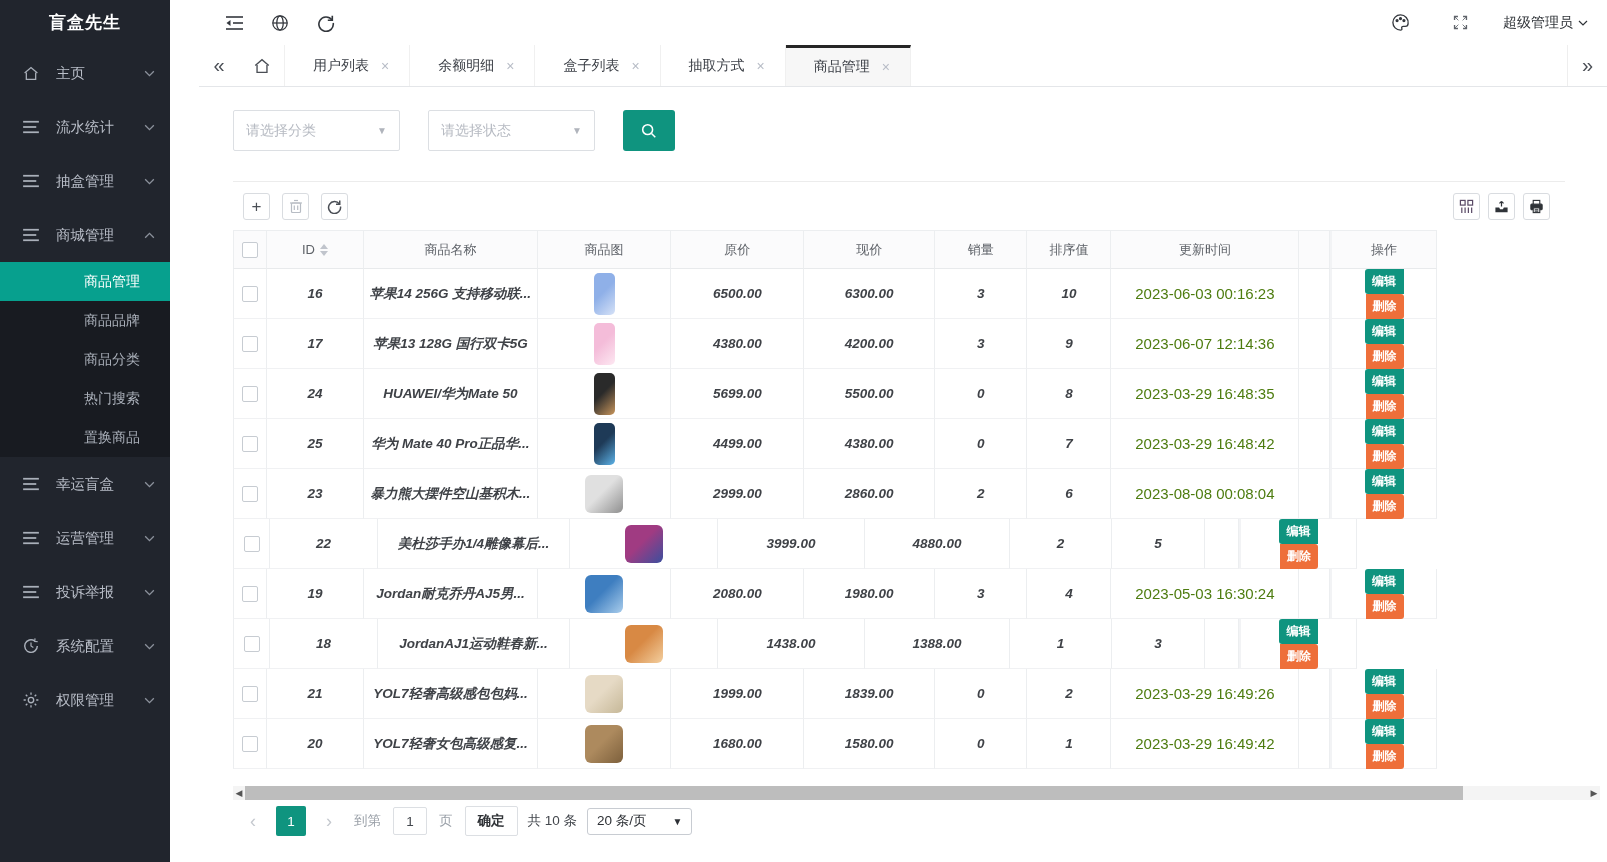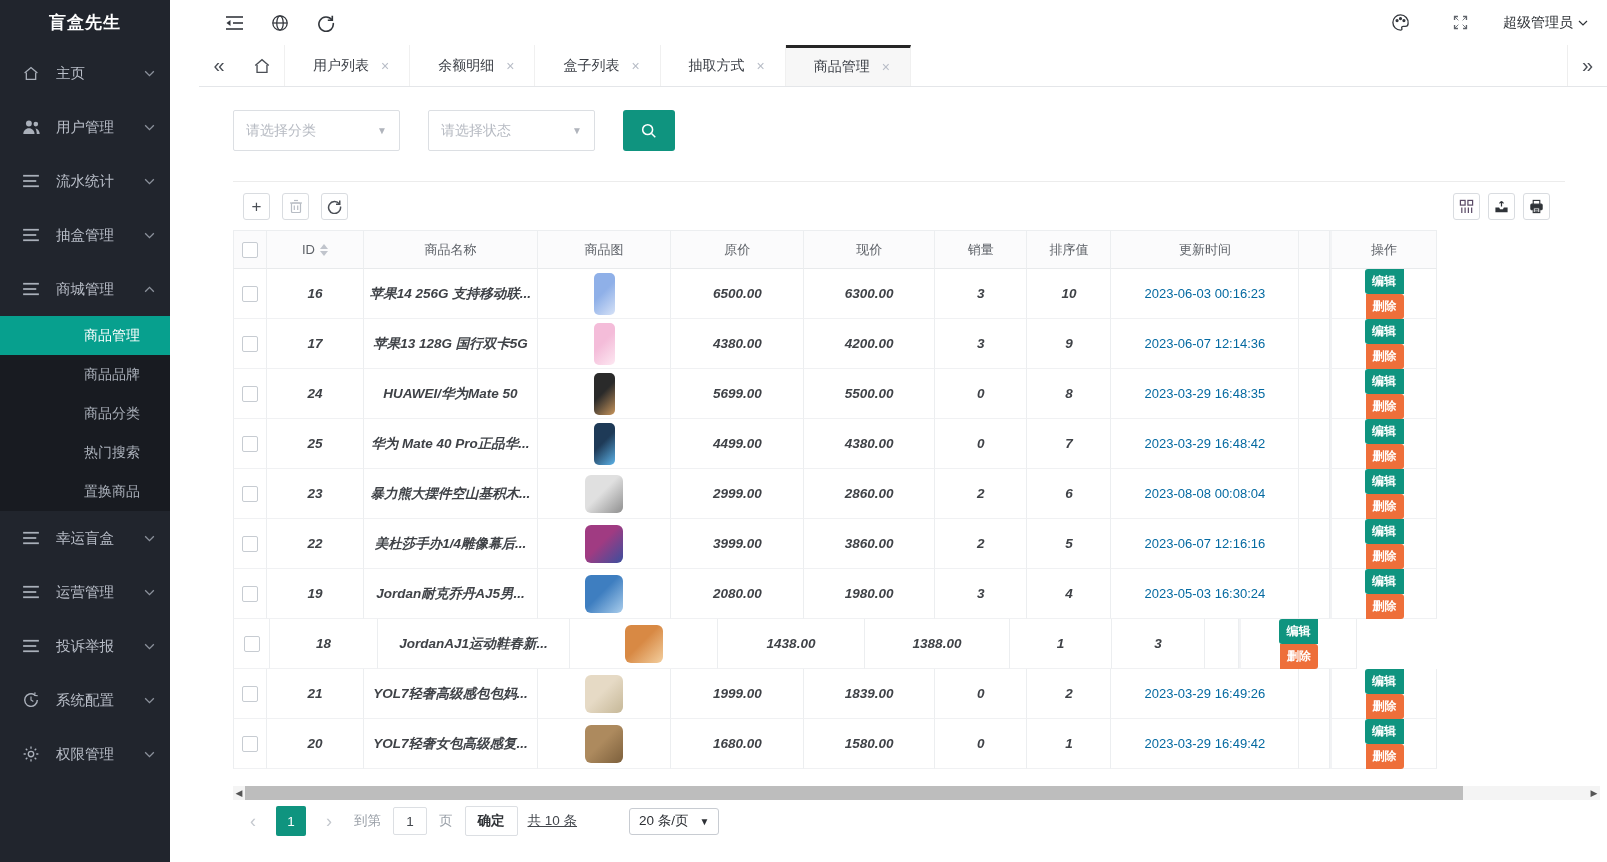--- a/index.html
+++ b/index.html
@@ -66,21 +66,21 @@
     font-size:13.5px; color:#43474d; }
   .cell:first-child { border-left:1px solid #eceef0; }
   .thead .cell { height:38px; background:#fbfbfc; color:#5e6268; font-size:13px;
     border-bottom:1px solid #e8eaec; font-weight:normal; }
   .tbody .cell { height:50px; background:#fff; border-bottom:1px solid #f0f1f3; }
   .c-check{width:37px;} .c-id{width:108px;} .c-name{width:192px;} .c-img{width:148px;}
   .c-orig{width:147px;} .c-price{width:145px;} .c-sales{width:102px;} .c-sort{width:93px;}
   .c-time{width:208px;} .c-gap{width:34px;} .c-op{width:118px; border-left:2px solid #f2f3f5;}
   .em { font-weight:bold; font-style:italic; color:#3f4247; }
   .name-txt { max-width:180px; white-space:nowrap; overflow:hidden; }
-  .time-txt { color:#0369a1; font-size:13px;text-align:center; }
+  .time-txt { color:#4d7c0f; font-size:15px;text-align:center; }
   .checkbox { width:16px; height:16px; border:1px solid #c7ccd2; border-radius:2px; background:#fff; cursor:pointer; }
   .sort-carets { display:flex; flex-direction:column; margin-left:5px; gap:2px; }
   .sort-carets i { width:0; height:0; border-left:4px solid transparent; border-right:4px solid transparent; }
   .sort-carets .up { border-bottom:5px solid #c0c4cc; }
   .sort-carets .down { border-top:5px solid #c0c4cc; }
   .op-group { display:flex;flex-direction:column; }
   .op-btn { border:none; color:#fff; font-size:12px; font-weight:bold; padding:4px 7px; cursor:pointer; }
   .op-edit { background:var(--accent); border-radius:3px 0 0 3px; }
   .op-del { background:var(--danger); border-radius:0 3px 3px 0; margin-left:1px; }
 
@@ -99,57 +99,41 @@
     gap:10px; font-size:13.5px; color:#5e6268; }
   .pg-arrow { width:26px; height:30px; display:flex; align-items:center; justify-content:center;
     color:#c4c8ce; font-size:18px; background:none; border:none; cursor:pointer; }
   .pg-page { width:30px; height:30px; background:var(--accent); color:#fff; border:none;
     border-radius:2px; font-size:13.5px; cursor:pointer; }
   .pg-label { margin:0 2px; color:#9aa0a8; }
   .pg-input { width:34px; height:28px; border:1px solid #dcdfe3; border-radius:2px;
     text-align:center; font-size:13.5px; color:#43474d; }
   .pg-confirm { height:30px; padding:0 12px; border:1px solid #dcdfe3; border-radius:2px;
     background:#fff; font-size:13.5px; font-weight:bold; color:#303337; cursor:pointer; }
-  .pg-total { color:#43474d;text-decoration:underline; }
+  .pg-total { color:#43474d; }
   .pg-size { height:27px; border:1px solid #c8ccd2; border-radius:3px; background:#fff;
-    display:flex; align-items:center; gap:11px; padding:0 9px; font-size:13.5px; color:#2d3035; cursor:pointer;margin-left:42px; }
+    display:flex; align-items:center; gap:26px; padding:0 9px; font-size:13.5px; color:#2d3035; cursor:pointer; }
   .pg-size .caret { font-size:10px; color:#2d3035; }
 
   svg { display:block; }
 </style>
 </head>
 <body>
 
 <aside class="sidebar">
   <div class="sidebar-title">盲盒先生</div>
   <nav id="sidebar-menu">
       <div class="menu-item">
         <span class="mi-icon">
           <svg width="18" height="17" viewBox="0 0 20 20" fill="none" stroke="currentColor" stroke-width="1.5">
             <path d="M2.5 9.5L10 3l7.5 6.5"></path>
             <path d="M4.5 8.8V17h11V8.8"></path>
           </svg>
         </span>
         <span class="mi-label">主页</span>
-        <span class="mi-caret">
-          <svg width="13" height="13" viewBox="0 0 12 12">
-            <polyline points="2,4 6,8 10,4" fill="none" stroke="currentColor" stroke-width="1.2"></polyline>
-          </svg>
-        </span>
-      </div>
-      <div class="menu-item">
-        <span class="mi-icon">
-          <svg width="19" height="16" viewBox="0 0 22 18" fill="currentColor">
-            <circle cx="8" cy="5" r="3.4"></circle>
-            <path d="M1.5 17c0-3.6 2.9-6.5 6.5-6.5s6.5 2.9 6.5 6.5z"></path>
-            <circle cx="16" cy="5.6" r="2.7"></circle>
-            <path d="M15.5 10.6c2.9.4 5 2.9 5 6.4h-3.4c0-2.6-.6-4.9-1.6-6.4z"></path>
-          </svg>
-        </span>
-        <span class="mi-label">用户管理</span>
         <span class="mi-caret">
           <svg width="13" height="13" viewBox="0 0 12 12">
             <polyline points="2,4 6,8 10,4" fill="none" stroke="currentColor" stroke-width="1.2"></polyline>
           </svg>
         </span>
       </div>
       <div class="menu-item">
         <span class="mi-icon">
           <svg width="18" height="14" viewBox="0 0 20 16" stroke="currentColor" stroke-width="2" fill="none">
             <line x1="1" y1="2" x2="19" y2="2"></line>
@@ -612,26 +596,23 @@
           <span class="checkbox"></span>
         </div>
     <div class="cell c-id em">22</div>
     <div class="cell c-name em">
           <span class="name-txt">美杜莎手办1/4雕像幕后...</span>
         </div>
     <div class="cell c-img">
           <span class="thumb figure" style="background: linear-gradient(135deg, rgb(160, 59, 130) 45%, rgb(59, 79, 158));"></span>
         </div>
     <div class="cell c-orig em">3999.00</div>
-    <div class="cell c-price em">3860.00</div>
+    <div class="cell c-price em">4880.00</div>
     <div class="cell c-sales em">2</div>
     <div class="cell c-sort em">5</div>
-    <div class="cell c-time">
-          <span class="time-txt">2023-06-07 12:16:16</span>
-        </div>
     <div class="cell c-gap"></div>
     <div class="cell c-op">
       <span class="op-group">
         <button class="op-btn op-edit">编辑</button>
         <button class="op-btn op-del">删除</button>
       </span>
     </div>
   </div>
 
   <div class="trow">

